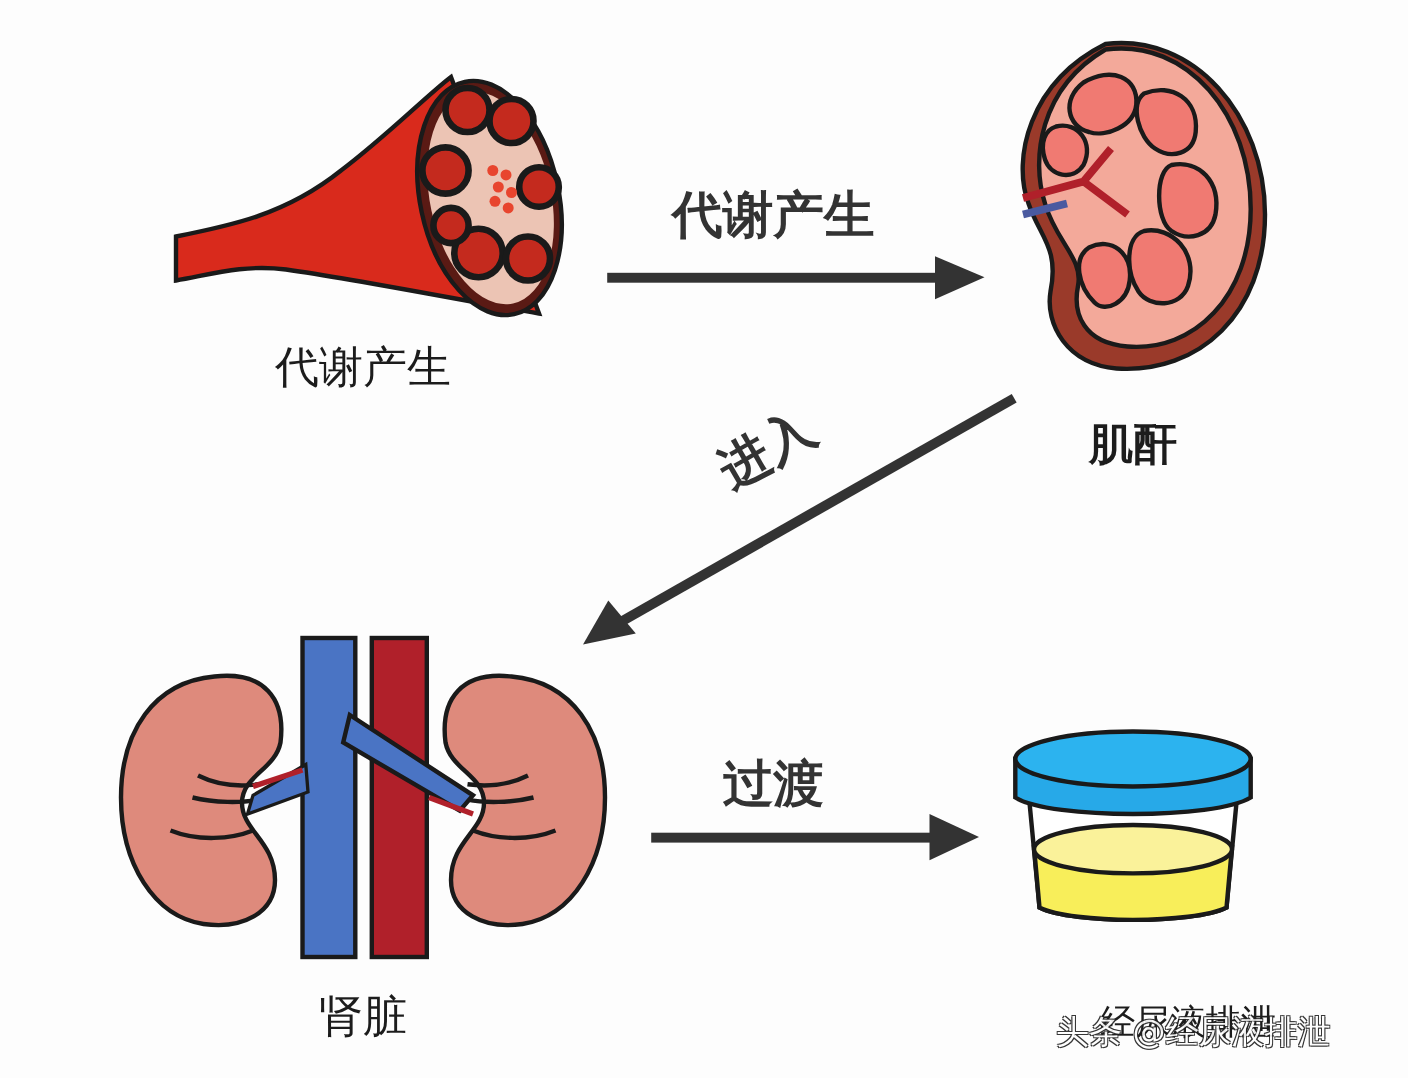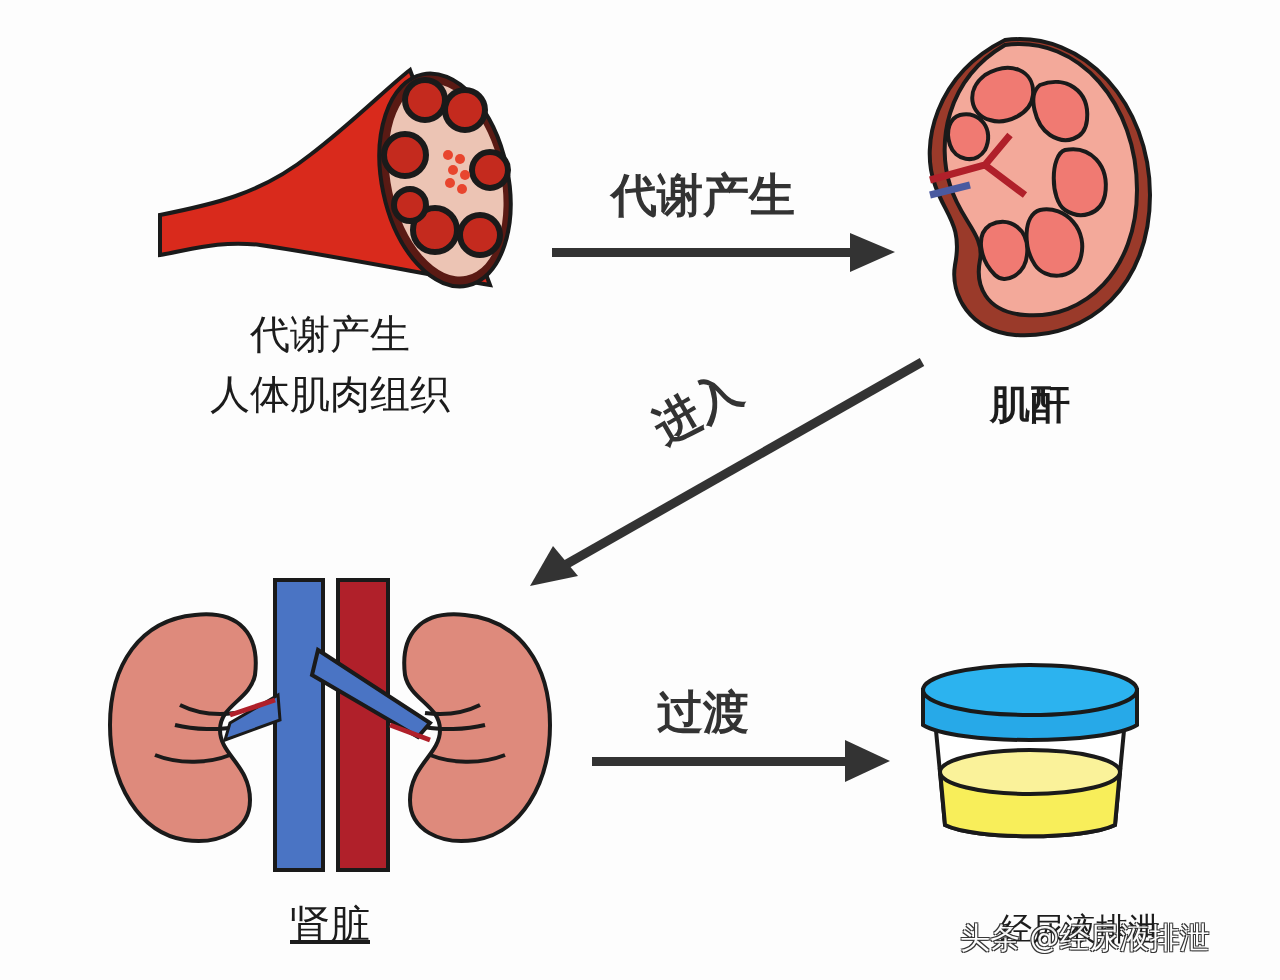--- a/index.html
+++ b/index.html
@@ -54,21 +54,20 @@
 </svg>
 
 <div class="abs arrow-label" style="left:611px;top:165px;">代谢产生</div>
 <svg style="left:550px;top:230px;" width="360" height="50" viewBox="0 0 360 50">
   <rect x="2" y="18" width="300" height="9" fill="#333333"></rect>
   <polygon points="300,3 345,22 300,42" fill="#333333"></polygon>
 </svg>
 
 <div class="abs label" style="left:150px;top:310px;width:360px;">
   <span class="label-line">代谢产生</span>
-  <span class="label-line" style="margin-top:12px;">人体肌肉组织</span>
 </div>
 
 <div class="abs label" style="left:960px;top:380px;width:140px;font-weight:bold;">肌酐</div>
 
 <svg style="left:520px;top:350px;" width="420" height="250" viewBox="0 0 420 250">
   <line x1="402" y1="12" x2="45" y2="215" stroke="#333333" stroke-width="9"></line>
   <polygon points="10,236 33,196 58,226" fill="#333333"></polygon>
 </svg>
 <div class="abs arrow-label" style="left:642px;top:405px;transform:rotate(-30deg);transform-origin:left top;">进入</div>
 
@@ -95,21 +94,21 @@
   <path d="M130 140 L 175 125" stroke="#b0202a" stroke-width="5"></path>
   <path d="M290 150 L 330 165" stroke="#b0202a" stroke-width="5"></path>
 </svg>
 
 <div class="abs arrow-label" style="left:657px;top:670px;margin-top:12px;">过渡</div>
 <svg style="left:590px;top:740px;" width="310" height="50" viewBox="0 0 310 50">
   <rect x="2" y="17" width="255" height="9" fill="#333333"></rect>
   <polygon points="255,0 300,21 255,42" fill="#333333"></polygon>
 </svg>
 
-<div class="abs label" style="left:260px;top:900px;width:140px;text-decoration:underline;">肾脏</div>
+<div class="abs label" style="left:260px;top:900px;width:140px;">肾脏</div>
 
 <svg style="left:915px;top:660px;" width="230" height="180" viewBox="0 0 230 180">
   <path d="M20 60 L 30 165 C 60 180, 170 180, 200 165 L 210 60 Z" fill="#ffffff" stroke="#1a1a1a" stroke-width="4"></path>
   <path d="M25 110 L 30 165 C 60 180, 170 180, 200 165 L 205 110 Z" fill="#f8ee5a" stroke="#1a1a1a" stroke-width="4"></path>
   <ellipse cx="115" cy="112" rx="90" ry="22" fill="#faf29a" stroke="#1a1a1a" stroke-width="4"></ellipse>
   <path d="M8 30 L 8 65 C 40 85, 190 85, 222 65 L 222 30 Z" fill="#27a9e8" stroke="#1a1a1a" stroke-width="4"></path>
   <ellipse cx="115" cy="30" rx="107" ry="25" fill="#2cb3ef" stroke="#1a1a1a" stroke-width="4"></ellipse>
 </svg>
 
 <div class="abs label" style="left:900px;top:905px;width:260px;text-align:right;font-size:32px;">经尿液排泄</div>

